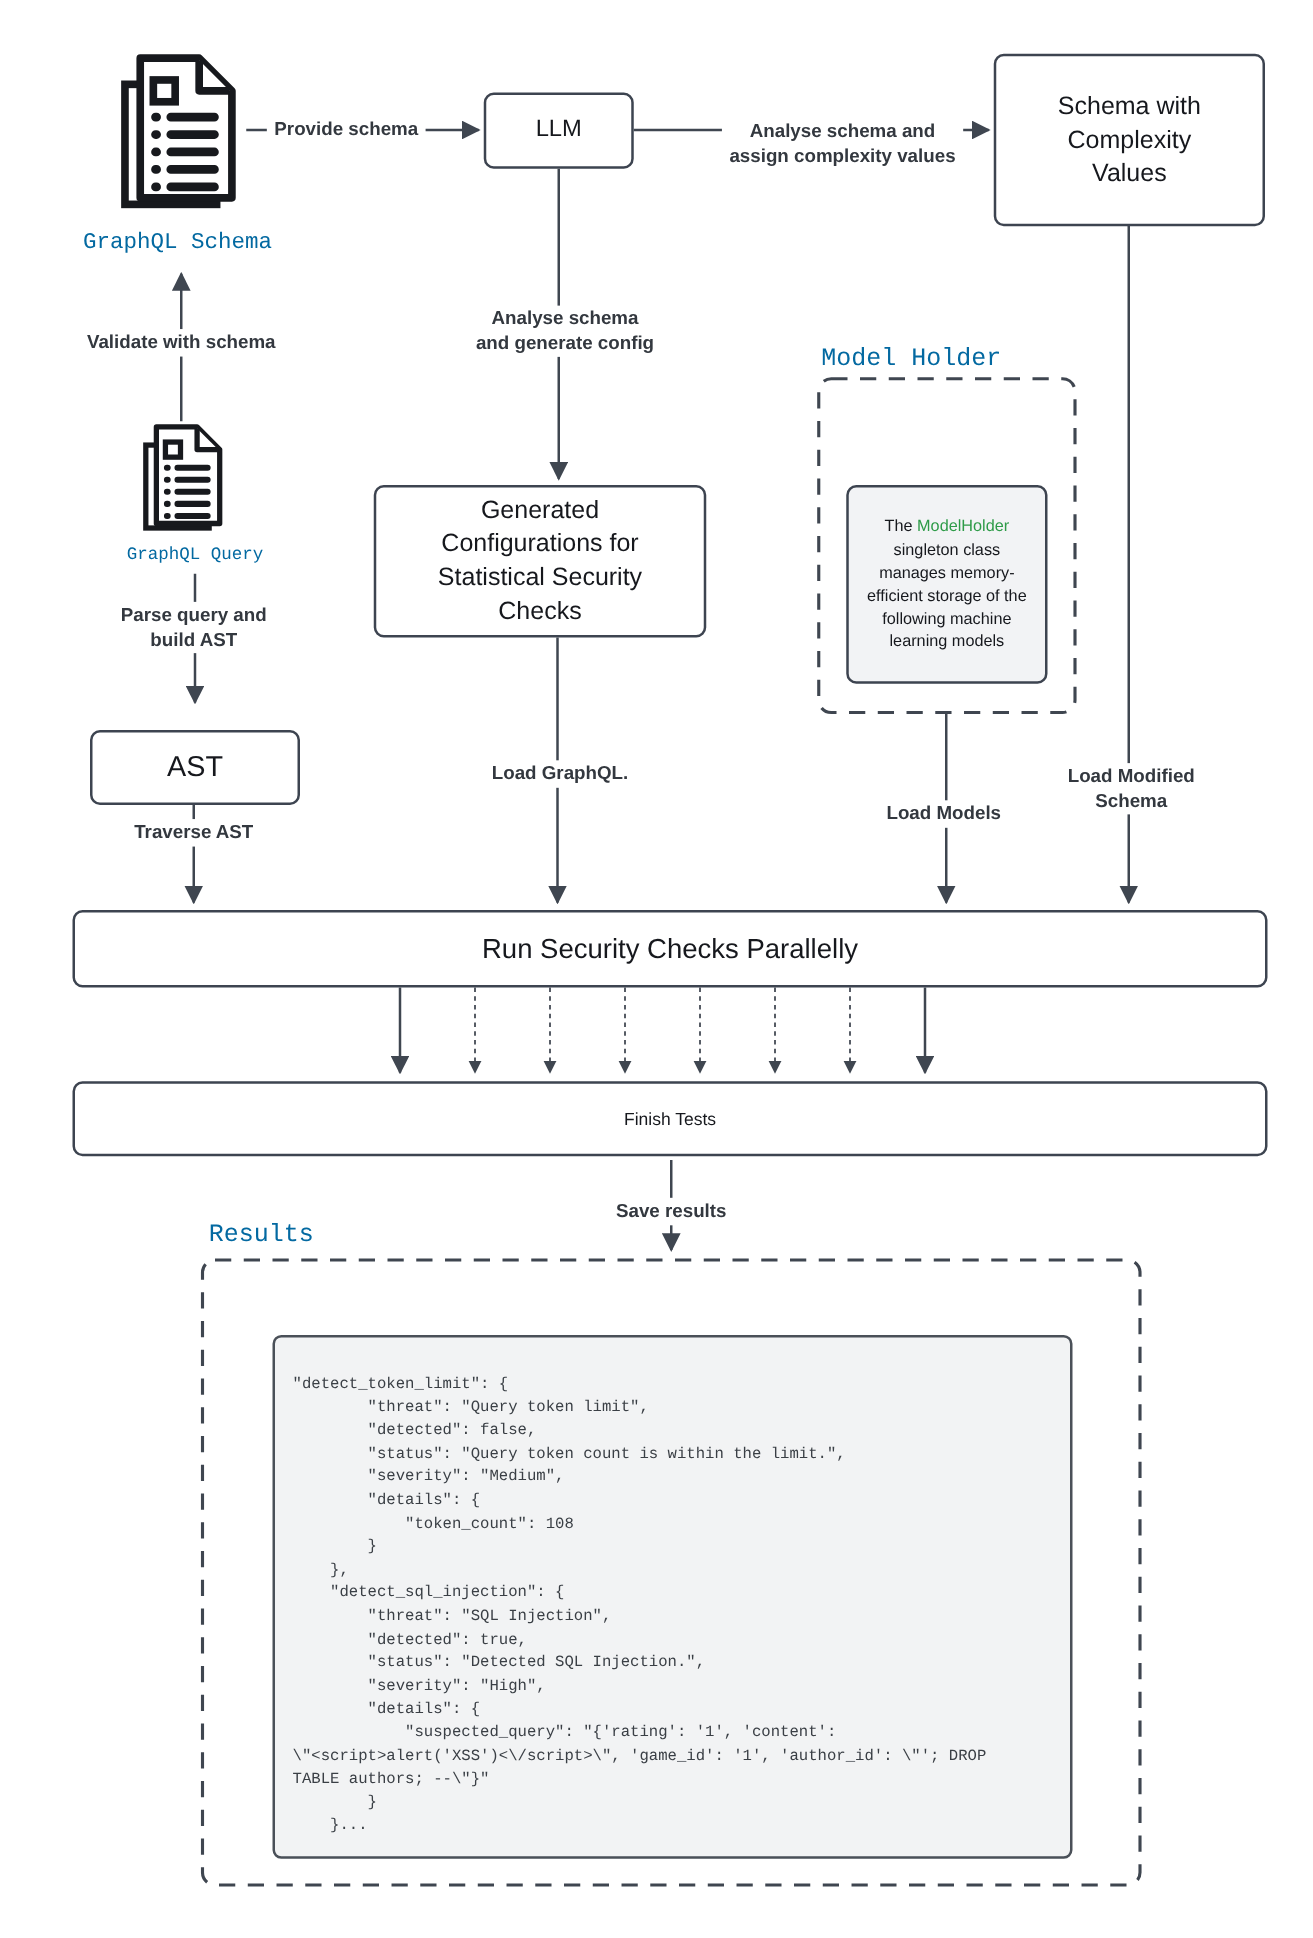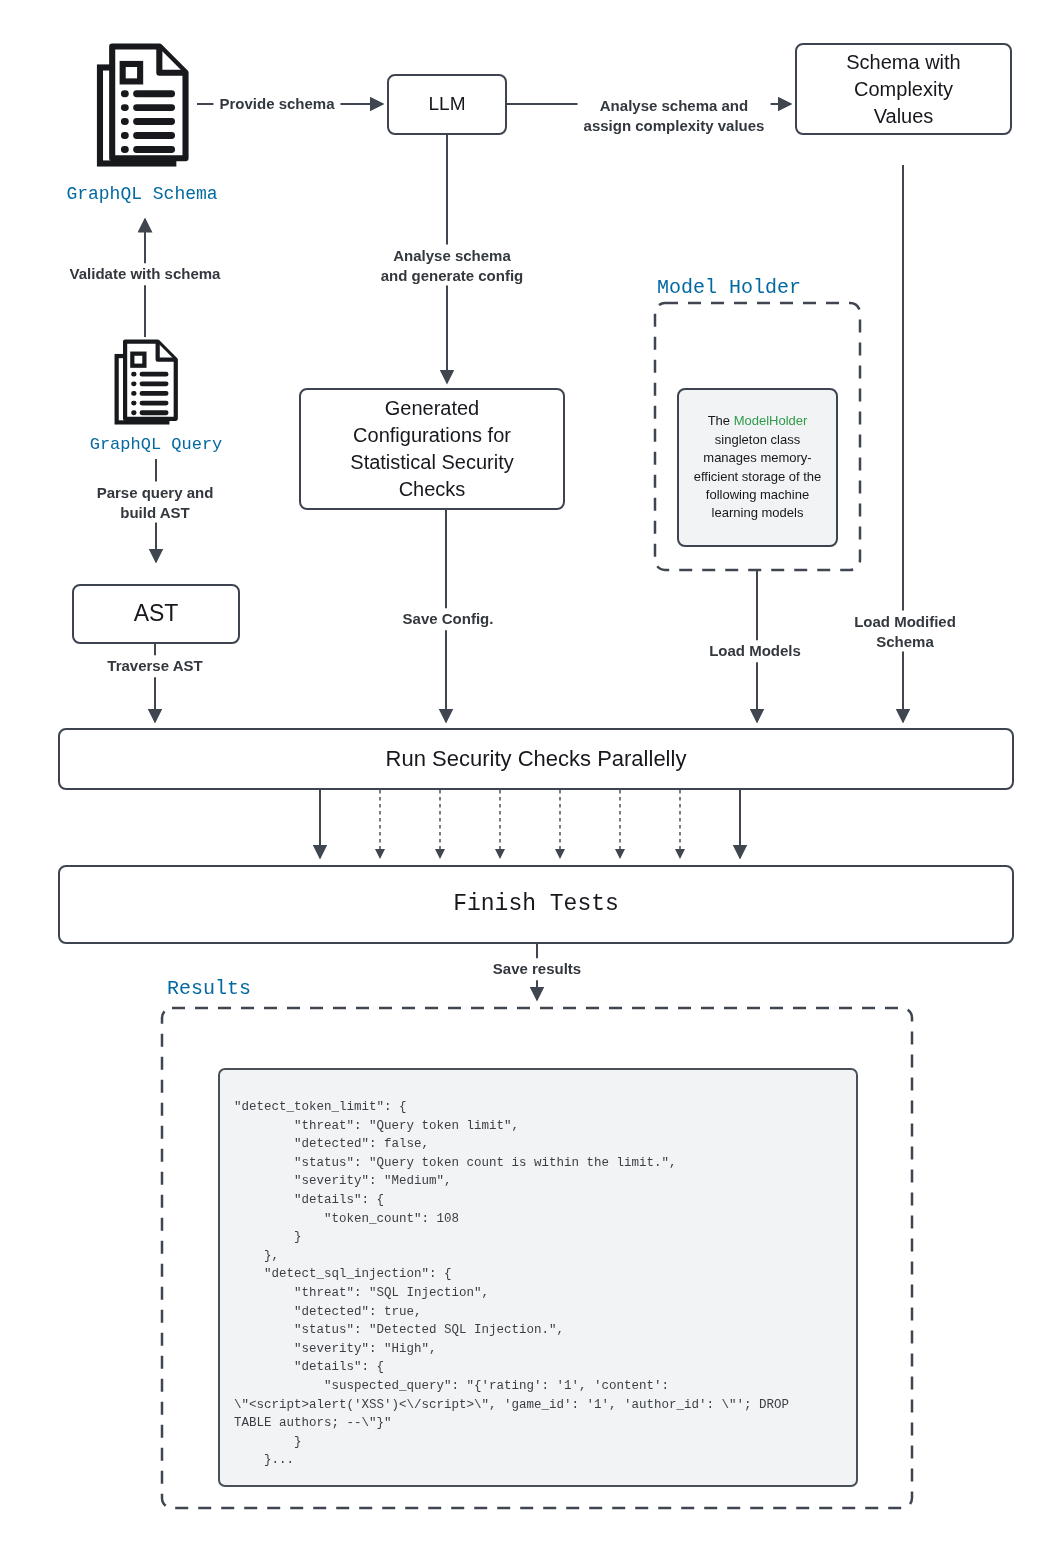--- a/index.html
+++ b/index.html
@@ -7,27 +7,27 @@
           font-family:"Liberation Sans",sans-serif;overflow:hidden;}
   svg.connectors{position:absolute;left:0;top:0;width:1050px;height:1550px;}
   .conn{stroke:#3f4650;stroke-width:2;fill:none;}
   .conn.dashed{stroke-width:1.4;stroke-dasharray:3.5 3.5;}
   .dashed-rect{fill:none;stroke:#3f4650;stroke-width:2.5;stroke-dasharray:13 10;}
 
   .node{position:absolute;display:flex;align-items:center;justify-content:center;
         text-align:center;background:#fff;border:2px solid #3d4450;border-radius:8px;
         color:#16181d;box-sizing:border-box;line-height:1.3;}
   .node-llm{left:387px;top:74px;width:120px;height:61px;font-size:19px;}
-  .node-schema-complexity{left:795px;top:43px;width:217px;height:92px;font-size:20px;
+  .node-schema-complexity{left:795px;top:43px;width:217px;height:138px;font-size:20px;
         line-height:1.35;padding:0 33px;}
   .node-generated-config{left:299px;top:388px;width:266px;height:122px;font-size:20px;
         line-height:1.35;padding:0 18px;}
   .node-ast{left:72px;top:569px;width:168px;height:60px;font-size:23px;margin-top:15px;}
   .node-run{left:58px;top:728px;width:956px;height:62px;font-size:22px;}
-  .node-finish{left:58px;top:865px;width:956px;height:79px;font-size:23px;font-family:Liberation Mono, monospace;}
+  .node-finish{left:58px;top:865px;width:956px;height:60px;font-size:14px;}
   .node-model-note{left:677px;top:388px;width:161px;height:159px;font-size:13px;
         line-height:1.42;background:#f2f3f5;padding:0 13px;}
   .green{color:#2e9b48;margin-top:32px;}
 
   .edge-label{position:absolute;transform:translate(-50%,-50%);background:#ffffff;
         color:#33383f;font-weight:700;font-size:15px;line-height:1.3;text-align:center;
         white-space:pre-line;padding:1px 6px;}
   .plain-label{position:absolute;color:#0369a1;background:#fff;font-family:Liberation Mono, monospace;}
   .centered{transform:translate(-50%,-50%);}
 
@@ -36,21 +36,21 @@
   .lbl-generate{left:452px;top:265px;}
   .lbl-validate{left:145px;top:274px;}
   .lbl-parse{left:155px;top:502px;}
   .lbl-traverse{left:155px;top:666px;}
   .lbl-loadconfig{left:448px;top:619px;}
   .lbl-loadmodels{left:755px;top:651px;}
   .lbl-loadmodified{left:905px;top:631px;}
   .lbl-save{left:537px;top:969px;}
 
   .lbl-schema-icon{left:142px;top:194px;font-size:18px;text-align:center;}
-  .lbl-query-icon{left:156px;top:444px;font-size:17px;text-align:center;}
+  .lbl-query-icon{left:156px;top:444px;font-size:14px;text-align:center;}
   .lbl-model-holder{left:657px;top:276px;font-size:20px;}
   .lbl-results{left:167px;top:977px;font-size:20px;}
 
   .icon{position:absolute;}
   .icon-schema{left:86px;top:38px;width:110px;height:134px;}
   .icon-query{left:107px;top:336px;width:76px;height:92px;}
 
   pre.code-box{position:absolute;left:218px;top:1068px;width:640px;height:419px;
         box-sizing:border-box;margin:0;background:#f2f3f4;border:2px solid #4a5058;
         border-radius:7px;padding:28px 14px;font-family:"Liberation Mono","DejaVu Sans Mono",monospace;
@@ -124,21 +124,21 @@
 
   <div class="edge-label lbl-provide">Provide schema</div>
   <div class="edge-label lbl-assign">Analyse schema and
 assign complexity values</div>
   <div class="edge-label lbl-generate">Analyse schema
 and generate config</div>
   <div class="edge-label lbl-validate">Validate with schema</div>
   <div class="edge-label lbl-parse">Parse query and
 build AST</div>
   <div class="edge-label lbl-traverse">Traverse AST</div>
-  <div class="edge-label lbl-loadconfig">Save Config.</div>
+  <div class="edge-label lbl-loadconfig">Load GraphQL.</div>
   <div class="edge-label lbl-loadmodels">Load Models</div>
   <div class="edge-label lbl-loadmodified">Load Modified
 Schema</div>
   <div class="edge-label lbl-save">Save results</div>
 
   <pre class="code-box">"detect_token_limit": {
         "threat": "Query token limit",
         "detected": false,
         "status": "Query token count is within the limit.",
         "severity": "Medium",

